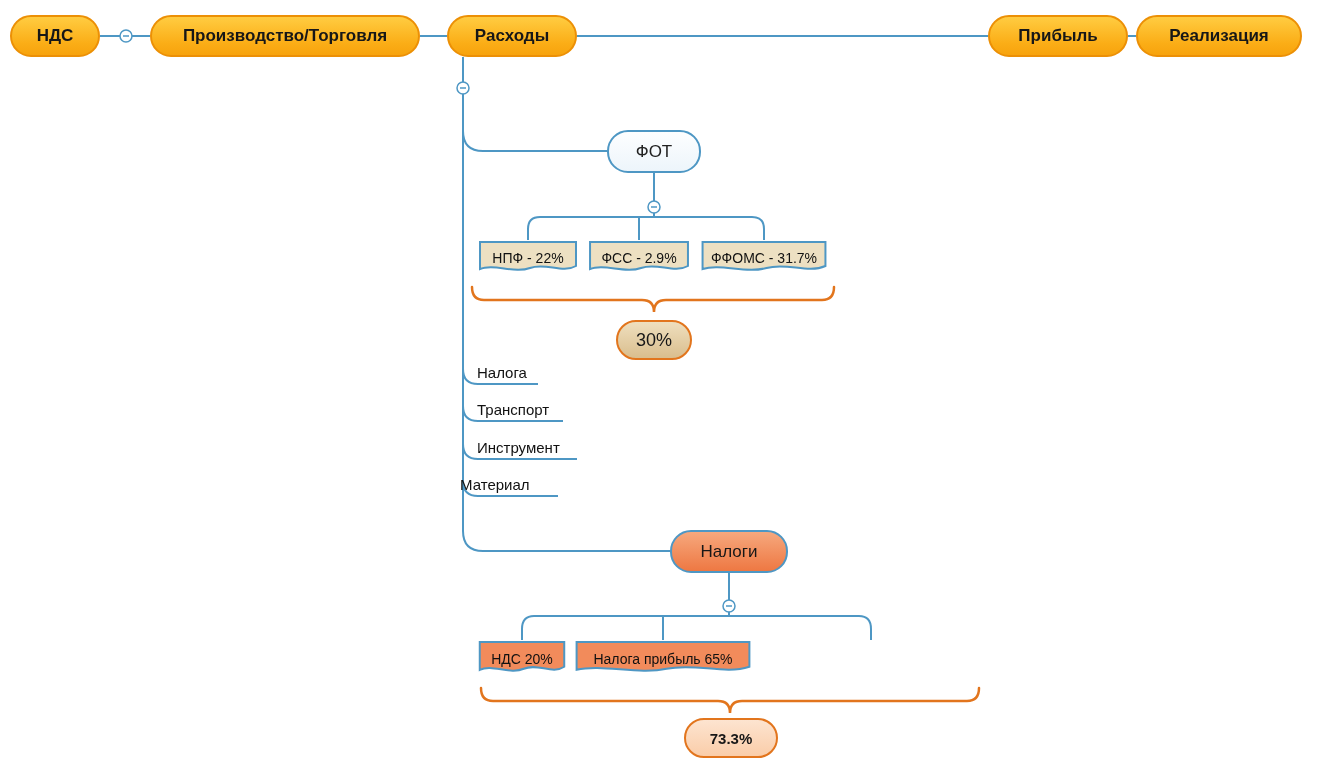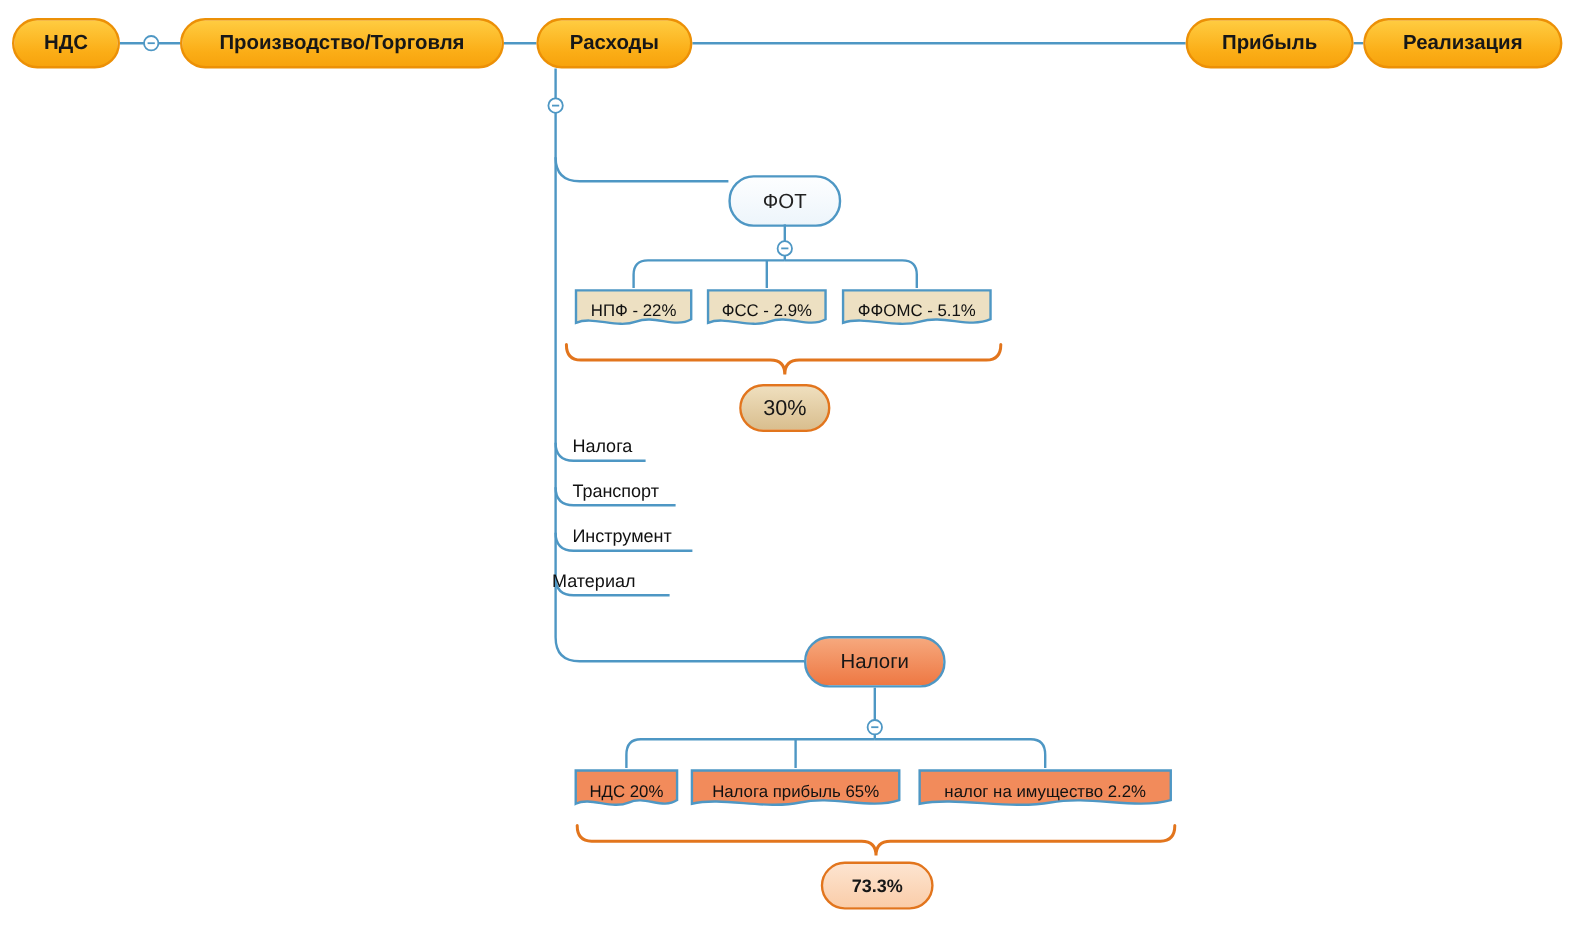--- a/index.html
+++ b/index.html
@@ -13,21 +13,21 @@
   .collapse-minus { stroke:#4E97C4; stroke-width:1.5; }
   .node { position:absolute; display:flex; align-items:center; justify-content:center; text-align:center; }
   .pill {
     border-radius:21px; border:2px solid #EC9006;
     background:linear-gradient(180deg,#FFCC41 0%,#FBAD16 70%,#F7A30D 100%);
     font-size:17px; font-weight:600; color:#171717;text-align:center;
   }
   .blue-node {
     border-radius:21px; border:2px solid #4E97C4;
     background:linear-gradient(180deg,#FDFEFF 0%,#EDF5FB 100%);
-    font-size:17px; font-weight:500; color:#222;margin-top:16px;
+    font-size:17px; font-weight:500; color:#222;
   }
   .salmon {
     border-radius:21px; border:2px solid #4E97C4;
     background:linear-gradient(180deg,#F6A87D 0%,#EE7843 100%);
     font-size:17px; font-weight:500; color:#171717;
   }
   .summary-tan {
     border-radius:20px; border:2px solid #E2751D;
     background:linear-gradient(180deg,#EFDFBE 0%,#D9BE8E 100%);
     font-size:18px; font-weight:400; color:#171717;
@@ -127,21 +127,21 @@
   <div class="node wavy" style="left:588px;top:240px;width:102px;height:36px">
     <svg viewBox="0 0 100 36" preserveAspectRatio="none">
       <path class="beige-path" vector-effect="non-scaling-stroke" d="M2 2 L98 2 L98 26 C84 34 68 22 52 28 C36 34 16 23 2 29 Z"></path>
     </svg>
     <span class="label">ФСС - 2.9%</span>
   </div>
   <div class="node wavy" style="left:700px;top:240px;width:128px;height:36px">
     <svg viewBox="0 0 100 36" preserveAspectRatio="none">
       <path class="beige-path" vector-effect="non-scaling-stroke" d="M2 2 L98 2 L98 26 C84 34 68 22 52 28 C36 34 16 23 2 29 Z"></path>
     </svg>
-    <span class="label">ФФОМС - 5.1%</span>
+    <span class="label">ФФОМС - 31.7%</span>
   </div>
 
   <div class="node summary-tan" style="left:616px;top:320px;width:76px;height:40px">
     <span>30%</span>
   </div>
 
   <div class="list-item" style="left:477px;top:364px">Налога</div>
   <div class="list-item" style="left:477px;top:401px">Транспорт</div>
   <div class="list-item" style="left:477px;top:439px">Инструмент</div>
   <div class="list-item" style="left:460px;top:476px">Материал</div>
@@ -155,24 +155,18 @@
       <path class="orange-path" vector-effect="non-scaling-stroke" d="M2 2 L98 2 L98 26 C84 34 68 22 52 28 C36 34 16 23 2 29 Z"></path>
     </svg>
     <span class="label">НДС 20%</span>
   </div>
   <div class="node wavy" style="left:573px;top:640px;width:180px;height:37px">
     <svg viewBox="0 0 100 36" preserveAspectRatio="none">
       <path class="orange-path" vector-effect="non-scaling-stroke" d="M2 2 L98 2 L98 26 C84 34 68 22 52 28 C36 34 16 23 2 29 Z"></path>
     </svg>
     <span class="label">Налога прибыль 65%</span>
   </div>
-  <div class="node wavy" style="left:762px;top:640px;width:218px;height:37px">
-    <svg viewBox="0 0 100 36" preserveAspectRatio="none">
-      <path class="orange-path" vector-effect="non-scaling-stroke" d="M2 2 L98 2 L98 26 C84 34 68 22 52 28 C36 34 16 23 2 29 Z"></path>
-    </svg>
-    <span class="label">налог на имущество 2.2%</span>
-  </div>
 
   <div class="node summary-peach" style="left:684px;top:718px;width:94px;height:40px">
     <span>73.3%</span>
   </div>
 
 </div>
 
 </body></html>

